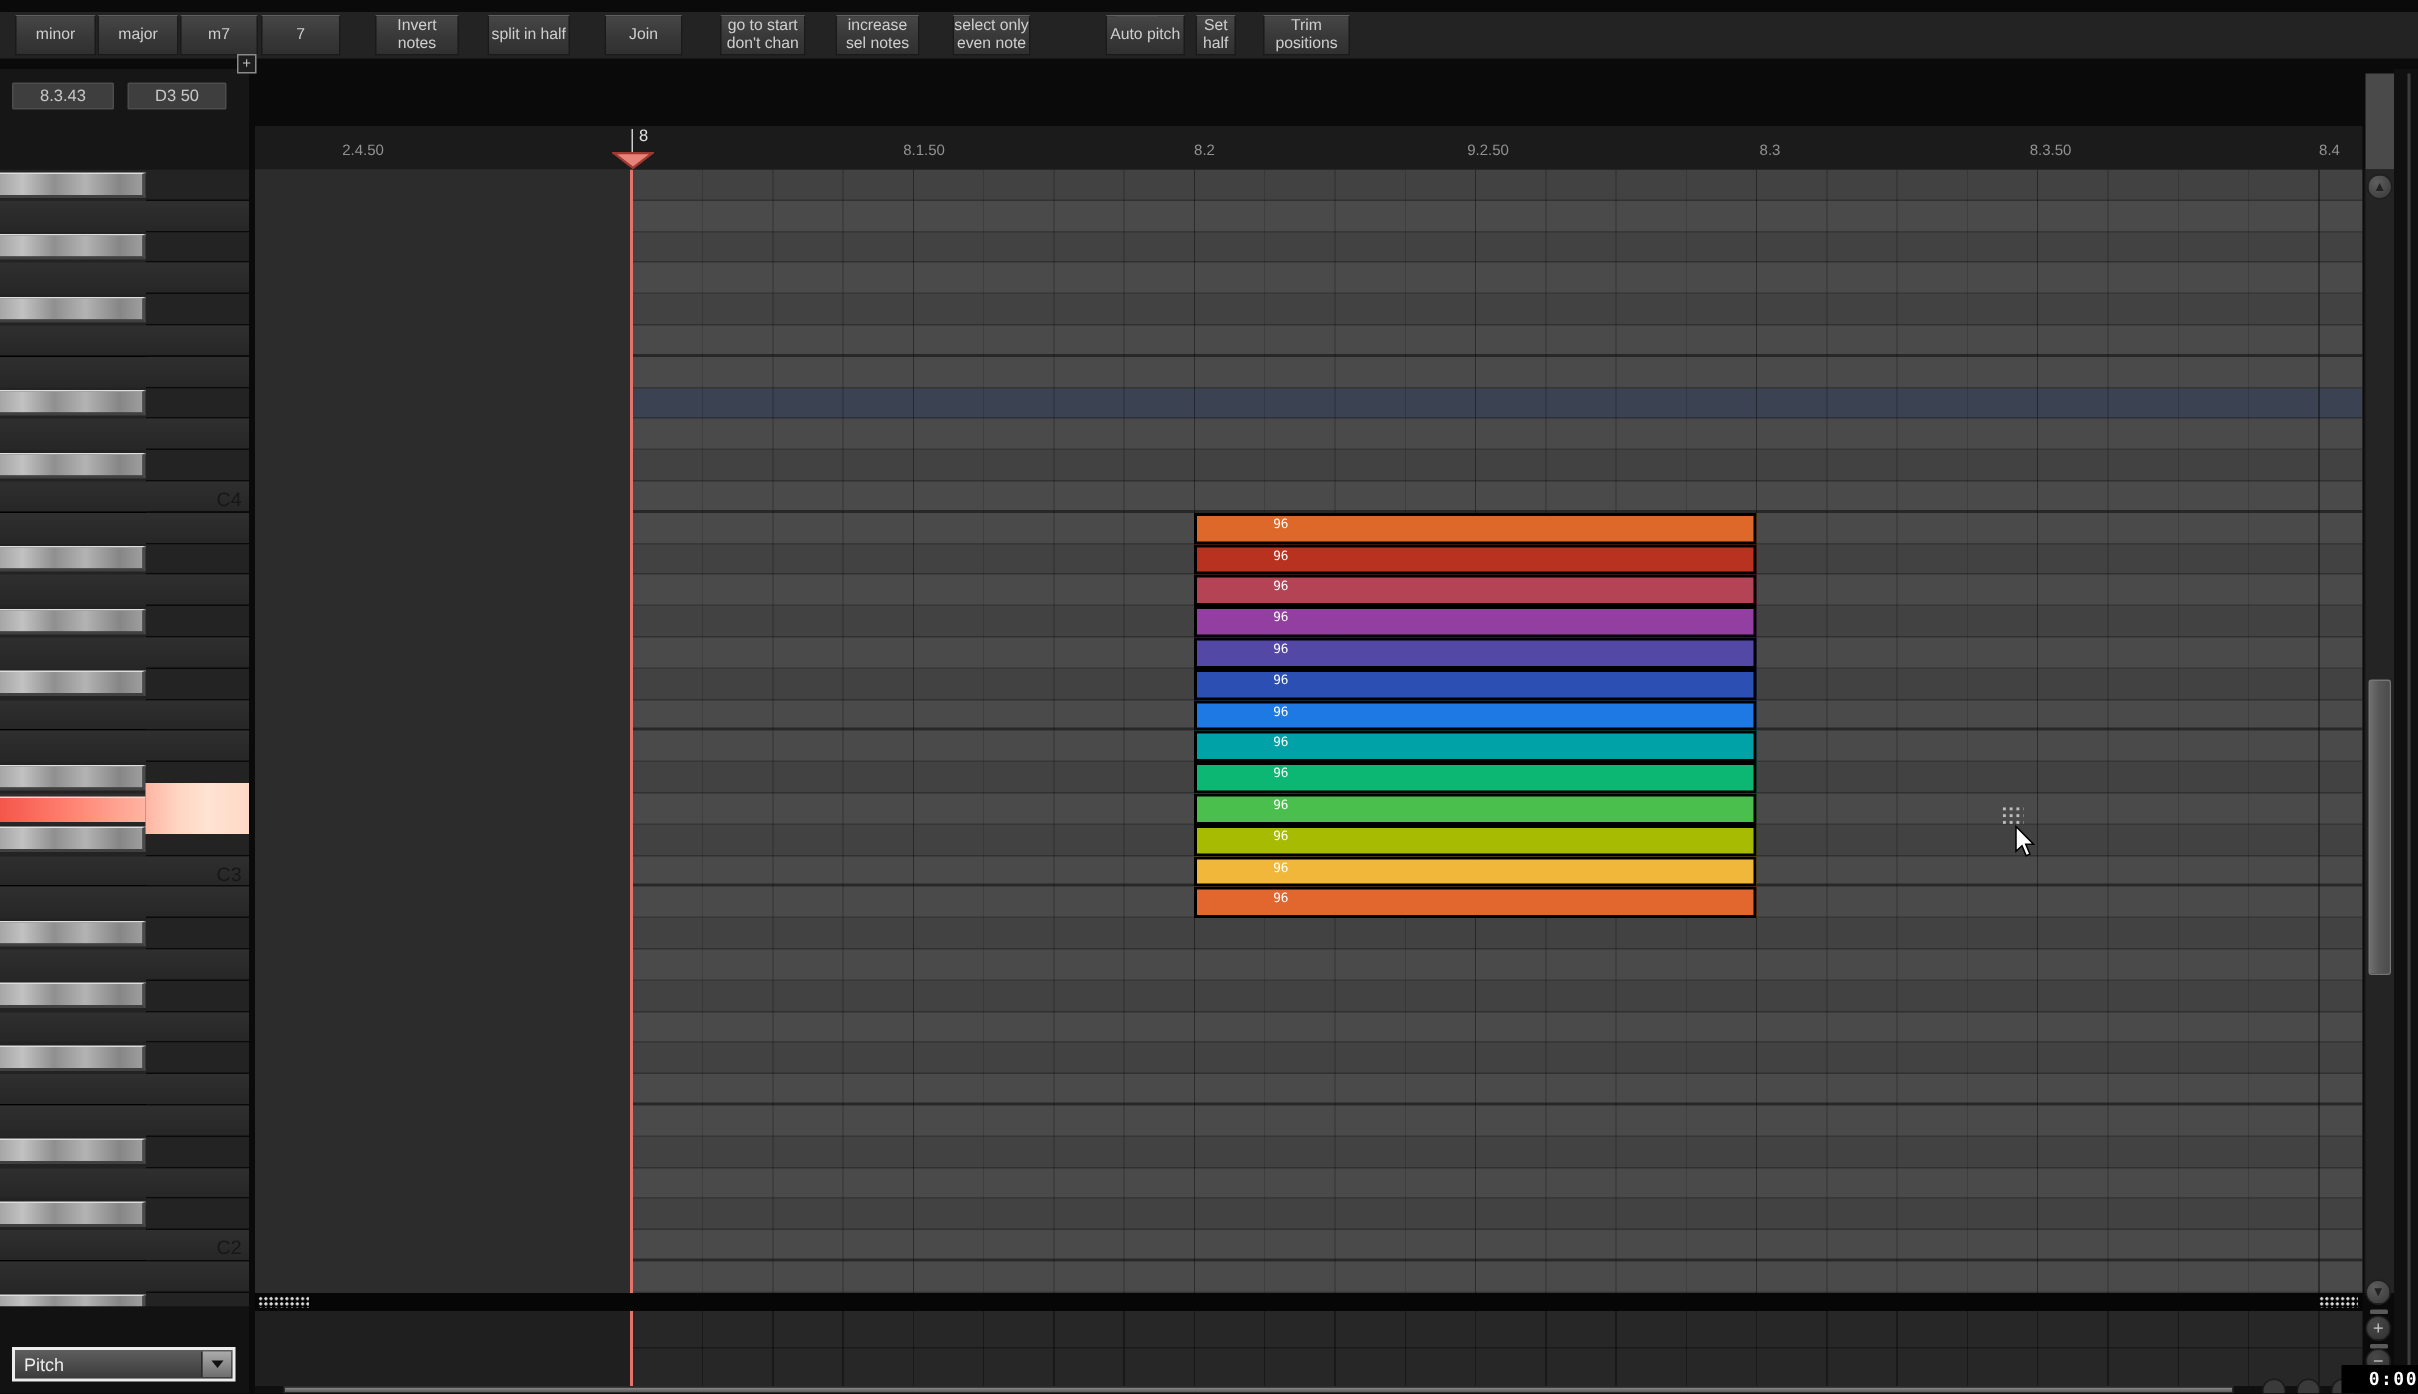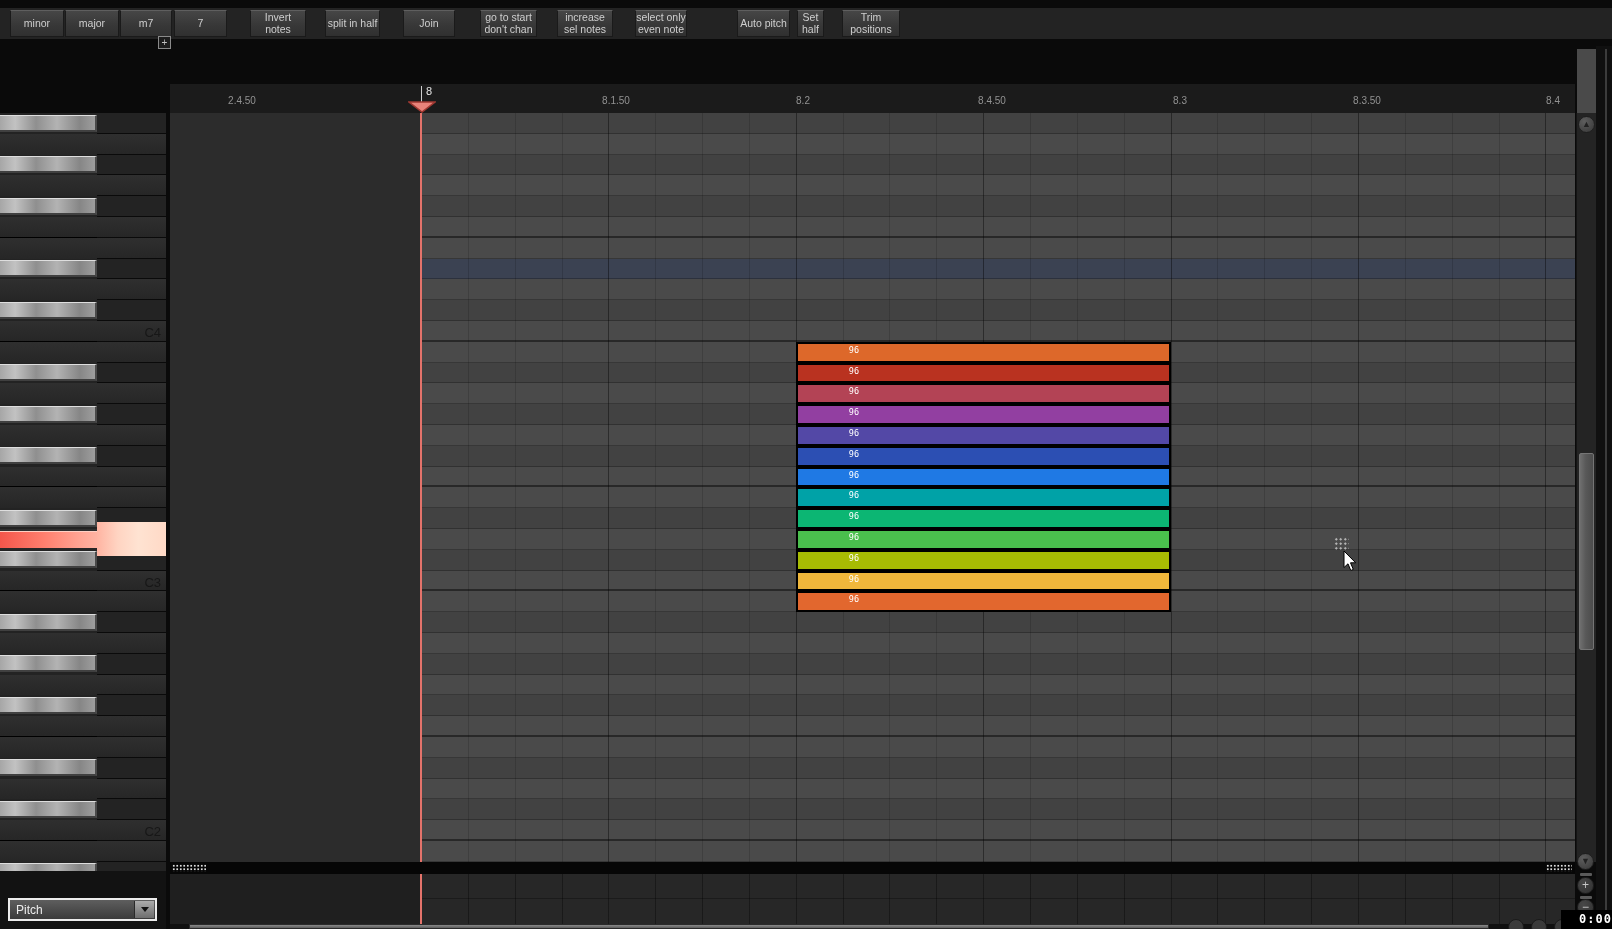--- a/index.html
+++ b/index.html
@@ -128,29 +128,33 @@
 even note</div>
       <div class="tb-btn" style="left: 708px; width: 30px; margin-left: 35px;">Mov
 note</div>
       <div class="tb-btn" style="left: 737px; width: 53px;">Auto pitch</div>
       <div class="tb-btn" style="left: 797px; width: 27px;">Set
 half</div>
       <div class="tb-btn" style="left: 842px; width: 58px;">Trim
 positions</div>
     </div>
 
+  <div class="header-left">
+    <div class="value-box" style="left:8px; width:68px;">8.3.43</div>
+    <div class="value-box" style="left:85px; width:66px;">D3 50</div>
+  </div>
   <div class="corner-gray"></div>
   <div class="right-col"></div>
   <div class="right-col-line"></div>
 
   <div class="ruler">
       <div class="ruler-label" style="left: 72px;">2.4.50</div>
       <div class="ruler-label" style="left: 446px;">8.1.50</div>
       <div class="ruler-label" style="left: 633px;">8.2</div>
-      <div class="ruler-label" style="left: 822px;">8.4.50</div>
+      <div class="ruler-label" style="left: 822px;">9.2.50</div>
       <div class="ruler-label" style="left: 1010px;">8.3</div>
       <div class="ruler-label" style="left: 1197px;">8.3.50</div>
       <div class="ruler-label" style="left: 1383px;">8.4</div>
       <div class="marker-tick" style="left: 251px; top: 2px; height: 16px;"></div>
       <svg width="28" height="12" style="position: absolute; left: 237.5px; top: 17px;">
         <polygon points="1,1 27,1 14,11" fill="#e8837a" stroke="#a03832" stroke-width="1.5"></polygon>
       </svg>
       <div class="marker-label" style="left: 256px; top: 1px;">8</div>
     </div>
 

